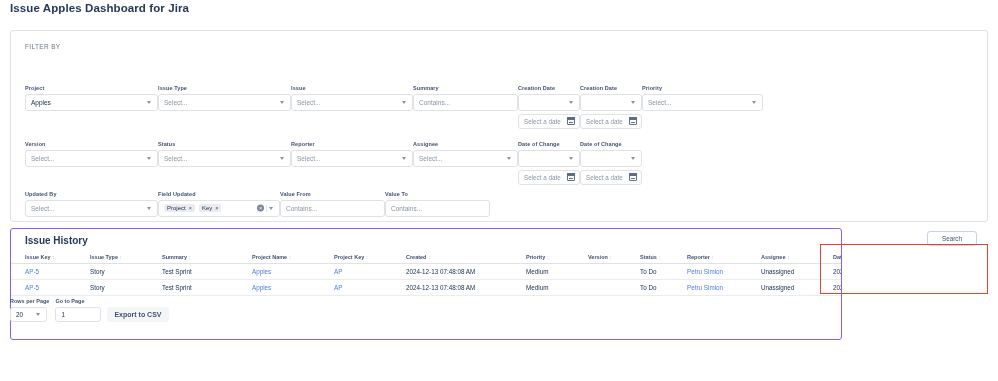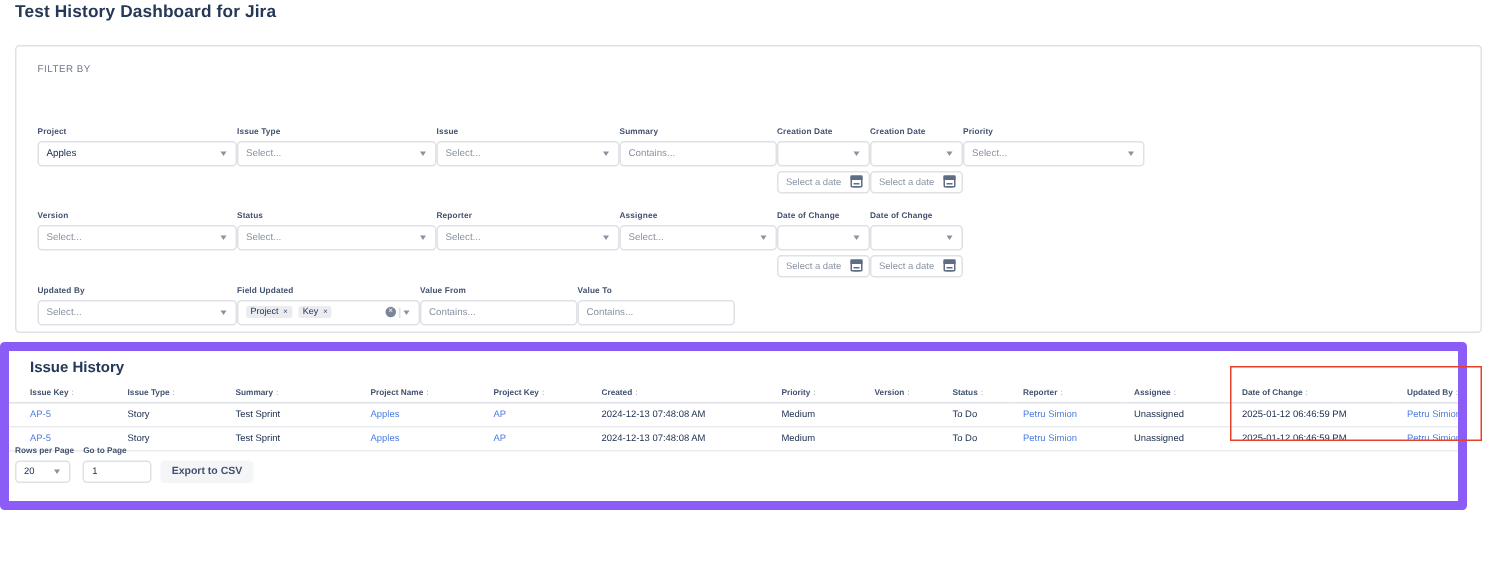--- a/index.html
+++ b/index.html
@@ -172,23 +172,23 @@
     font-size: 6.3px;
     color: #42526e;
     display: flex;
     align-items: center;
     justify-content: center;
   }
 
   
   .results {
     position: absolute;
-    left: 0; top: 228px;
-    width: 978px; height: 112px;
-    border: 6px solid #8b5cf6;
+    left: 10px; top: 228px;
+    width: 832px; height: 112px;
+    border: 1px solid #8b5cf6;
     border-radius: 3px;
     background: #fff;
     overflow: hidden;
   }
   .results-title {
     position: absolute;
     left: 14px; top: 6px;
     font-size: 10px;
     font-weight: bold;
     color: #253858;
@@ -279,21 +279,21 @@
     font-size: 7px;
     font-weight: bold;
     color: #42526e;
   }
 </style>
 </head>
 <body>
 
 <div class="page">
 
-  <div class="page-title">Test History Dashboard for Jira</div>
+  <div class="page-title">Issue Apples Dashboard for Jira</div>
 
   <div class="filter-panel">
     <div class="filter-by">FILTER BY</div>
 
     <div id="filter-row1">
         <div class="field" style="left: 14px; top: 54px; width: 133px;">
           <div class="field-label">Project</div>
           <div class="control filled">
             <span>Apples</span>
             <span class="caret"></span>

